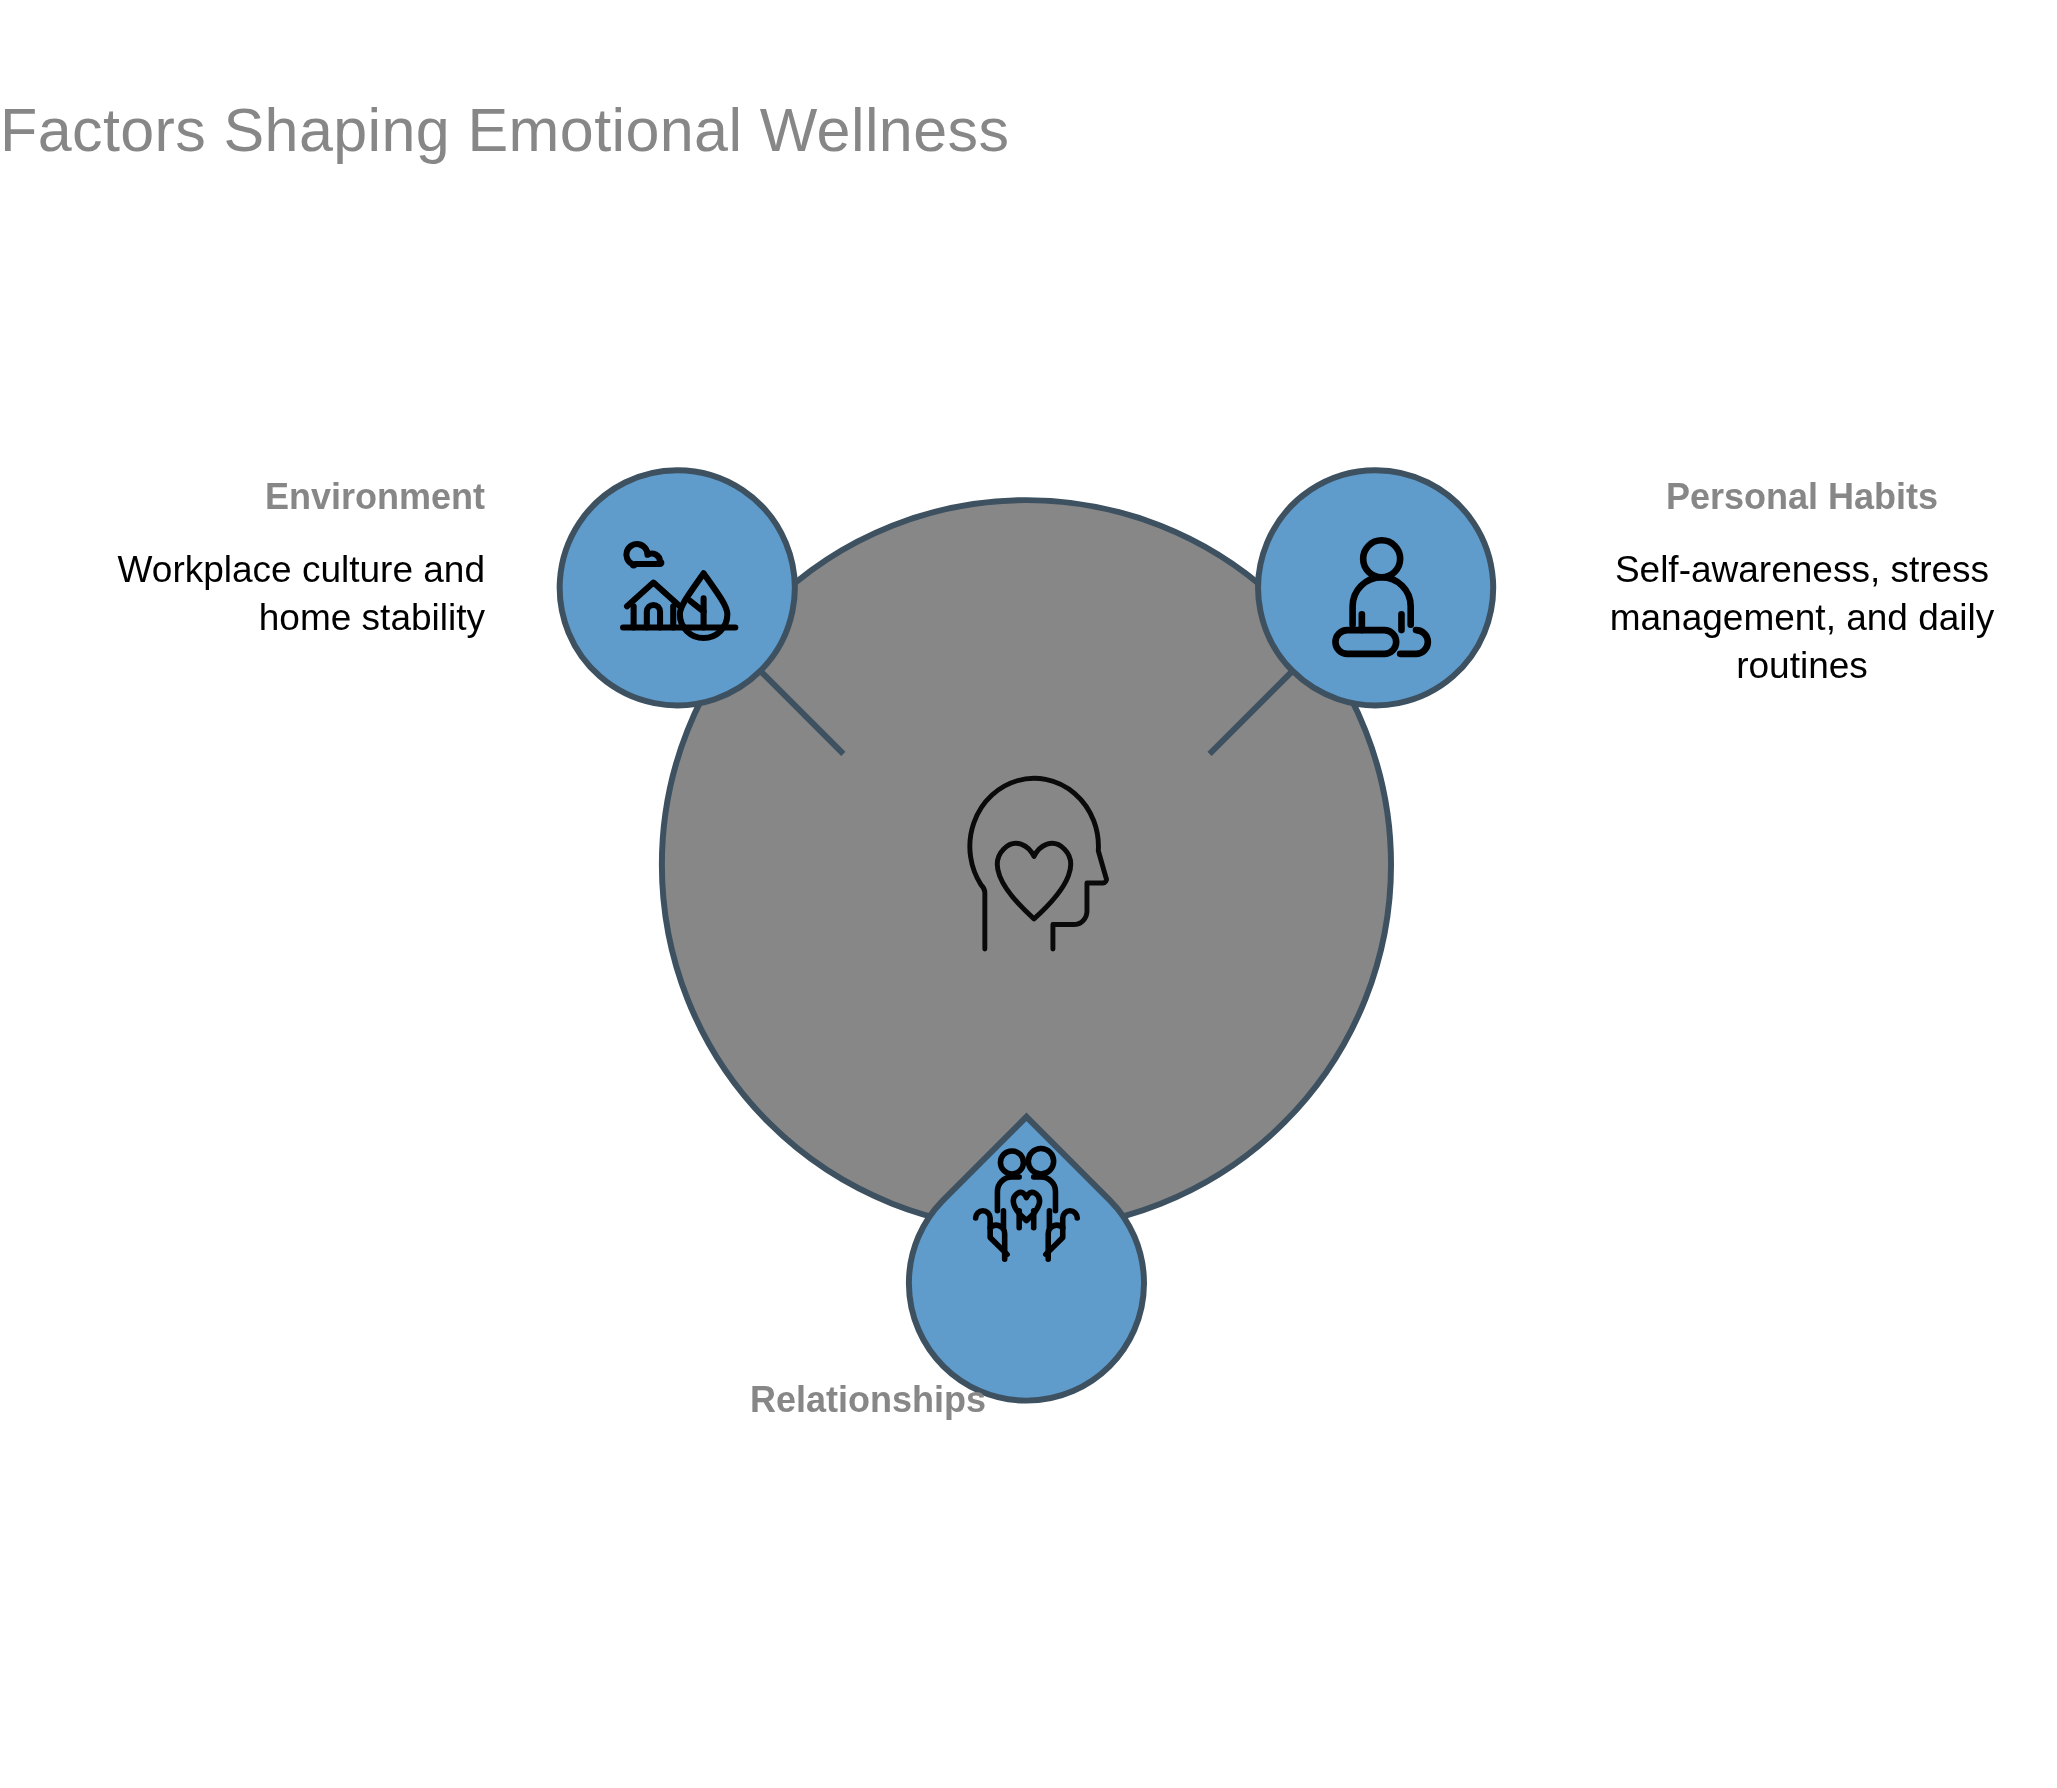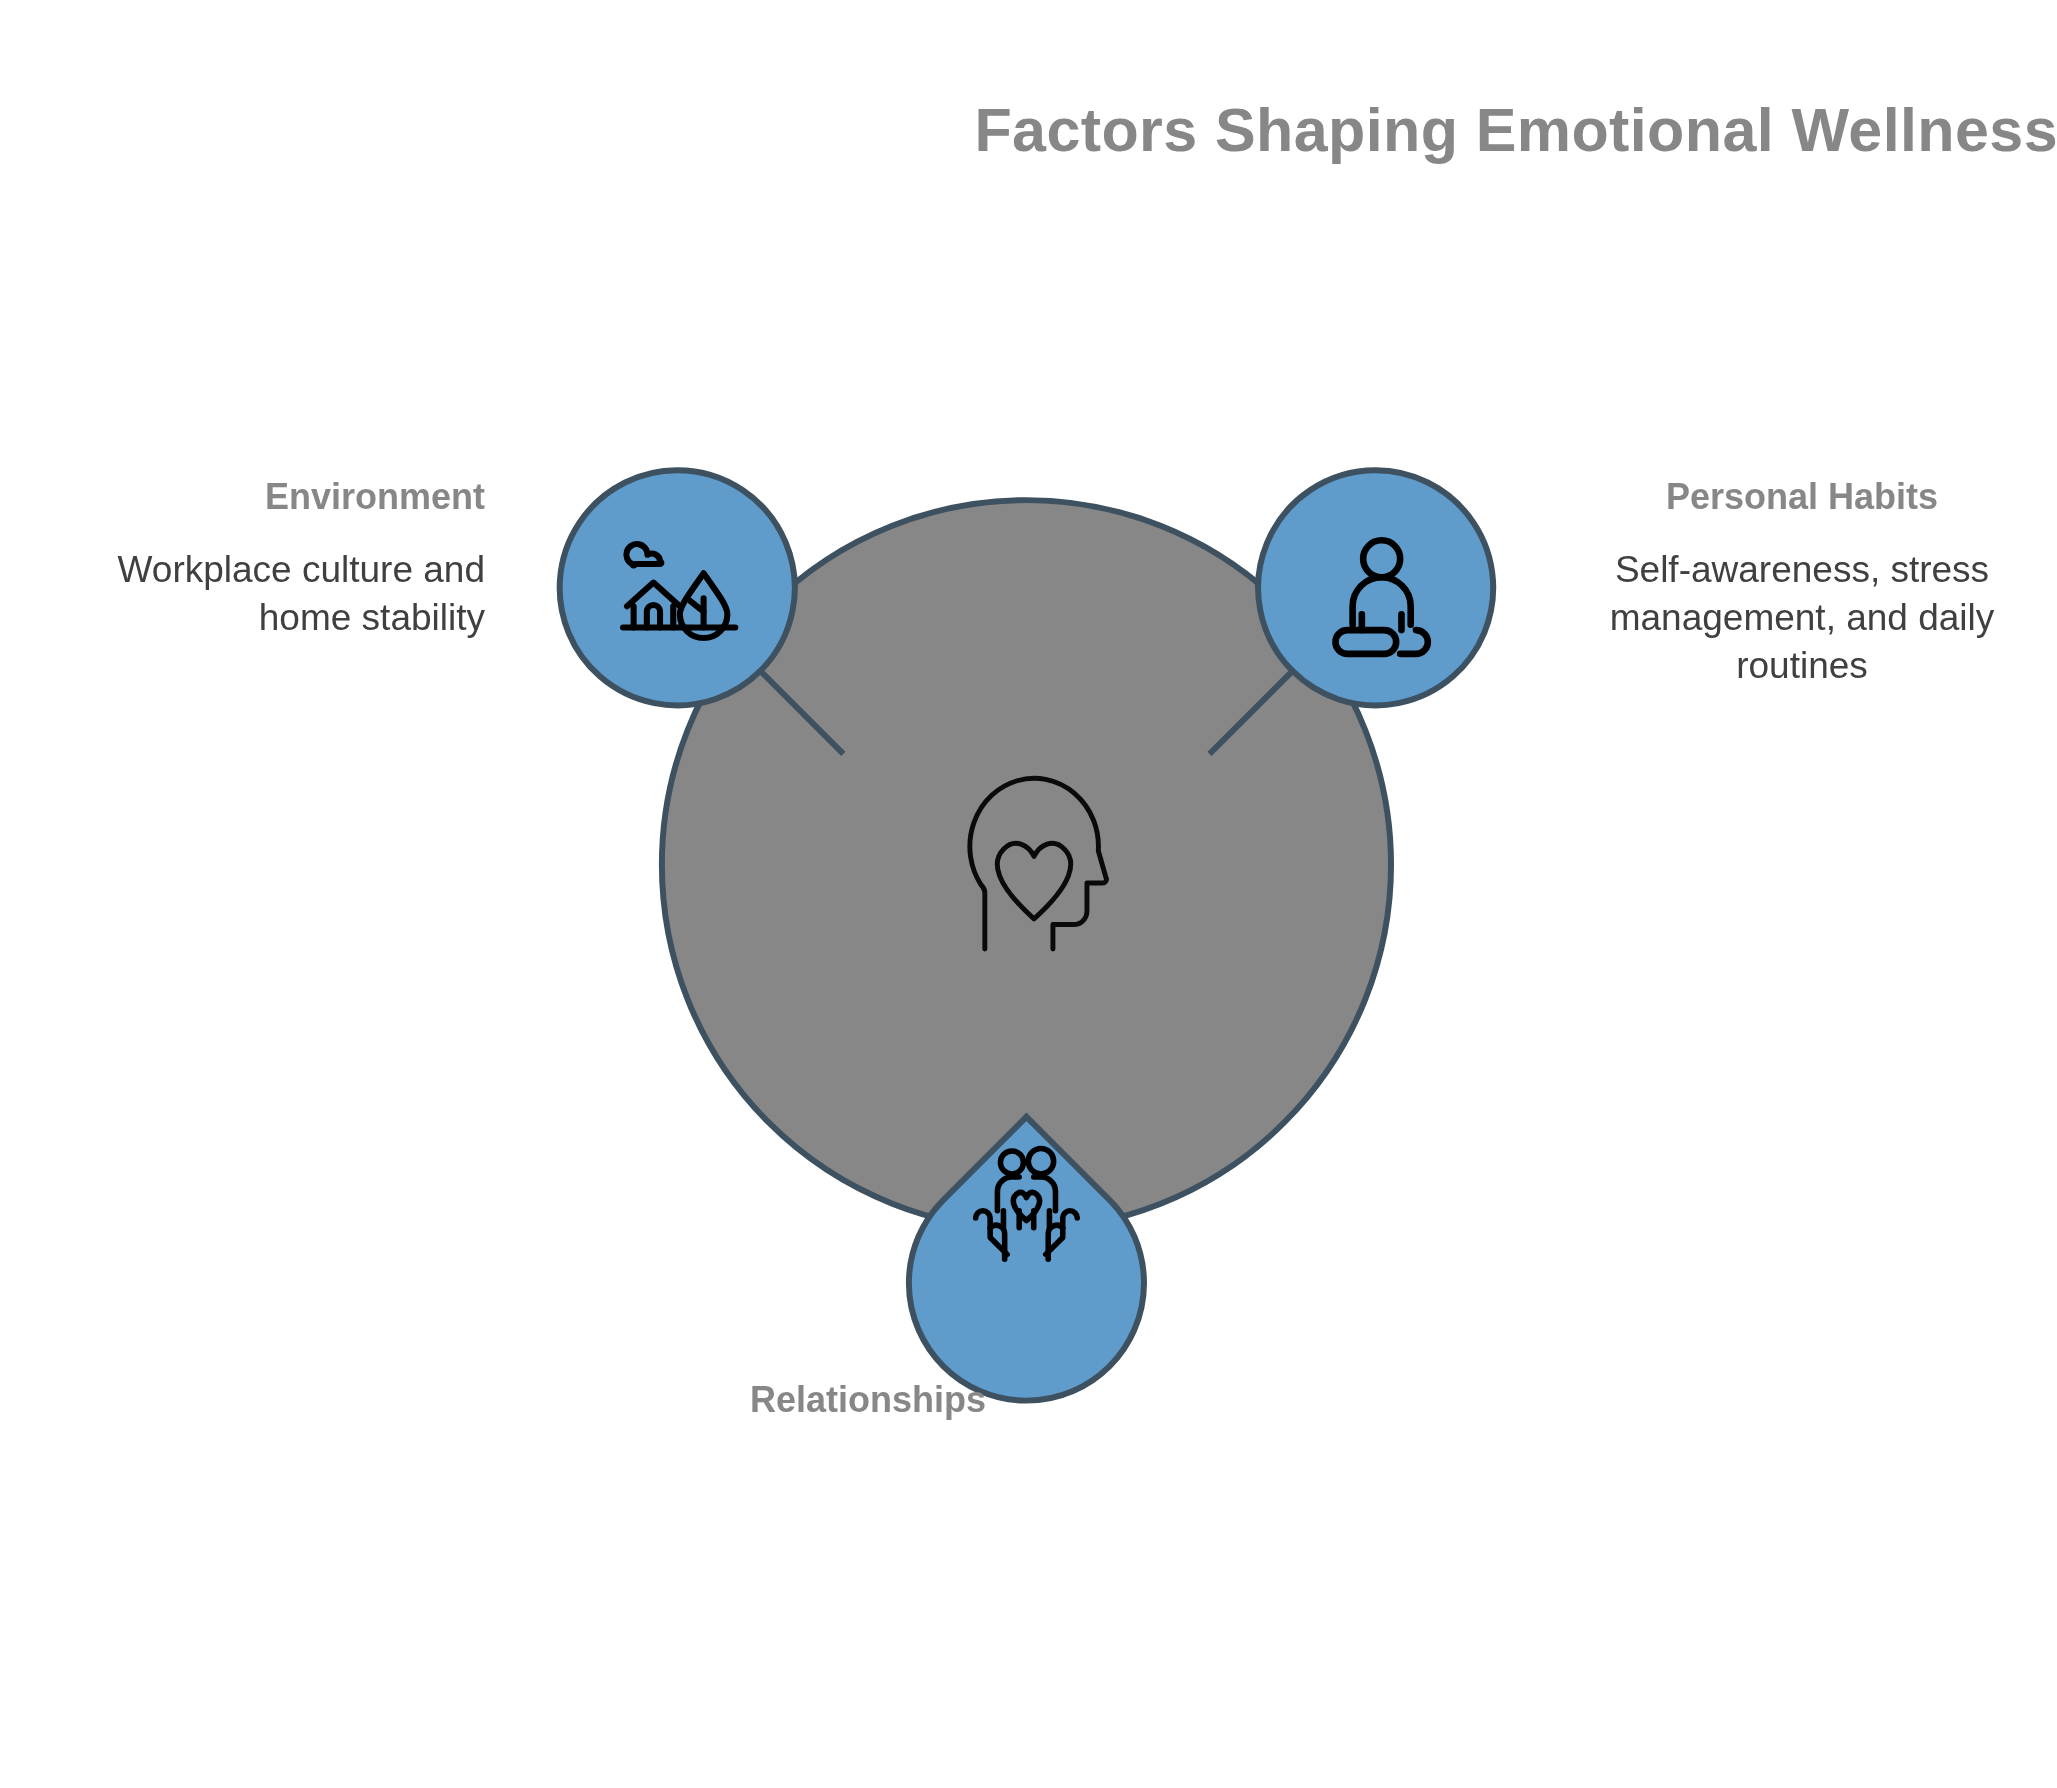--- a/index.html
+++ b/index.html
@@ -13,23 +13,23 @@
     font-family: "Liberation Sans", sans-serif;
     position: relative;
     overflow: hidden;
   }
 
   #page-title {
     position: absolute;
     top: 95px;
     left: 0;
     width: 2058px;
-    text-align: right;
+    text-align: left;
     font-size: 61px;
-    font-weight: bold;
+    font-weight: normal;
     color: #878787;
     letter-spacing: 0.4px;
   }
 
   
   #diagram {
     position: absolute;
     left: 0;
     top: 0;
     width: 2058px;
@@ -49,21 +49,21 @@
   }
   .factor-heading {
     font-size: 36px;
     font-weight: bold;
     color: #878787;
     line-height: 1.1;
     margin-bottom: 29px;
   }
   .factor-desc {
     font-size: 37px;
-    color: #404040;
+    color: #000000;
     line-height: 1.30;
   }
 
   #text-environment {
     left: 34px;
     top: 477px;
     width: 451px;
     text-align: right;
   }
   #text-personal-habits {

